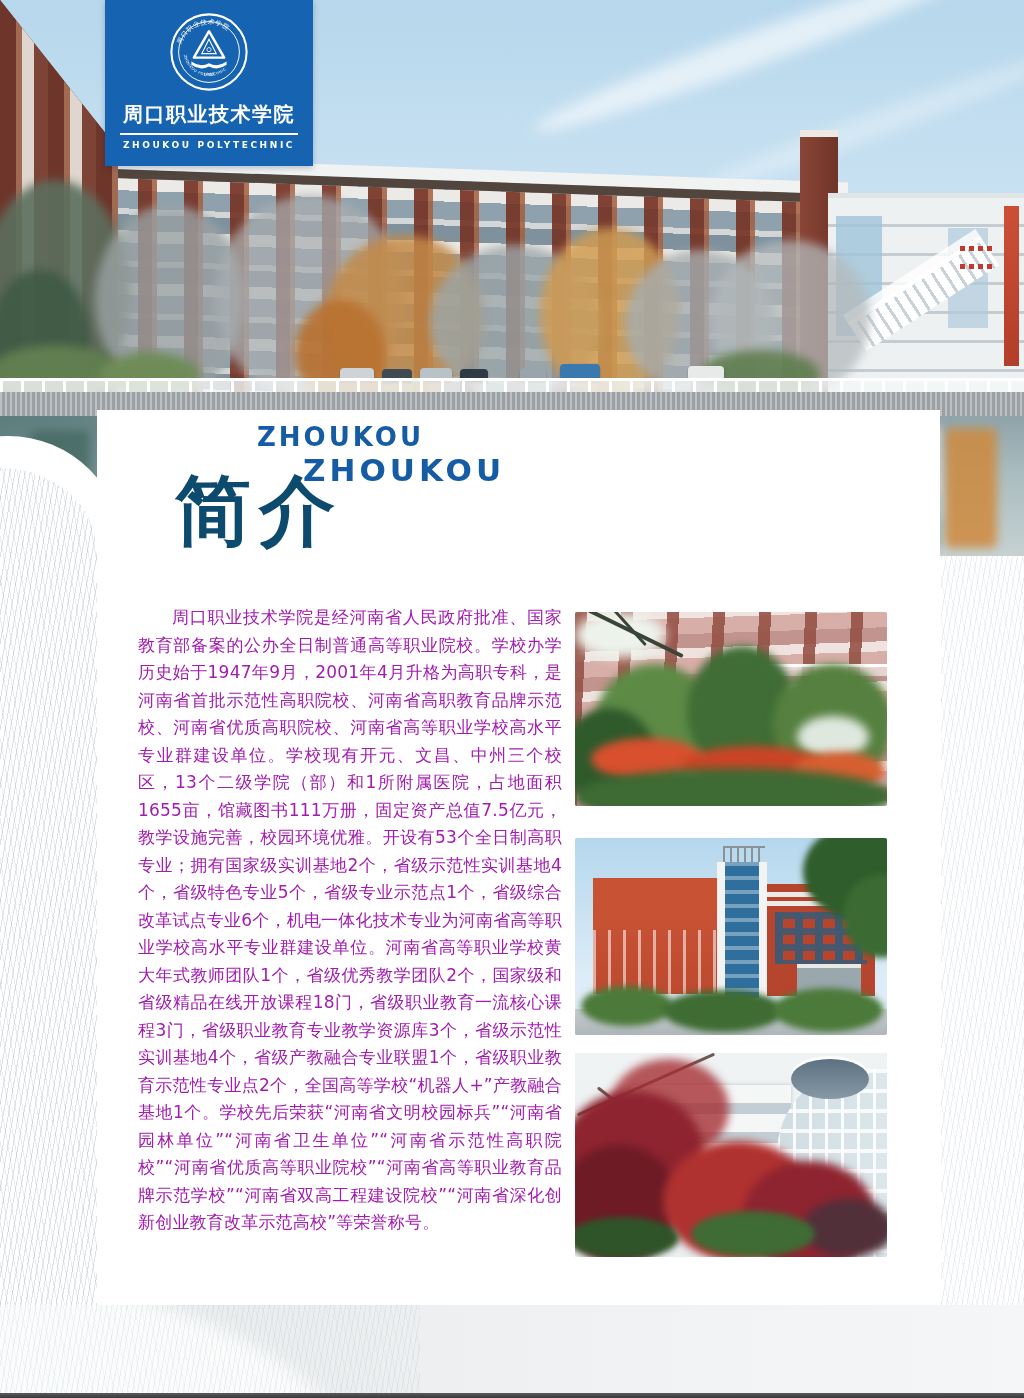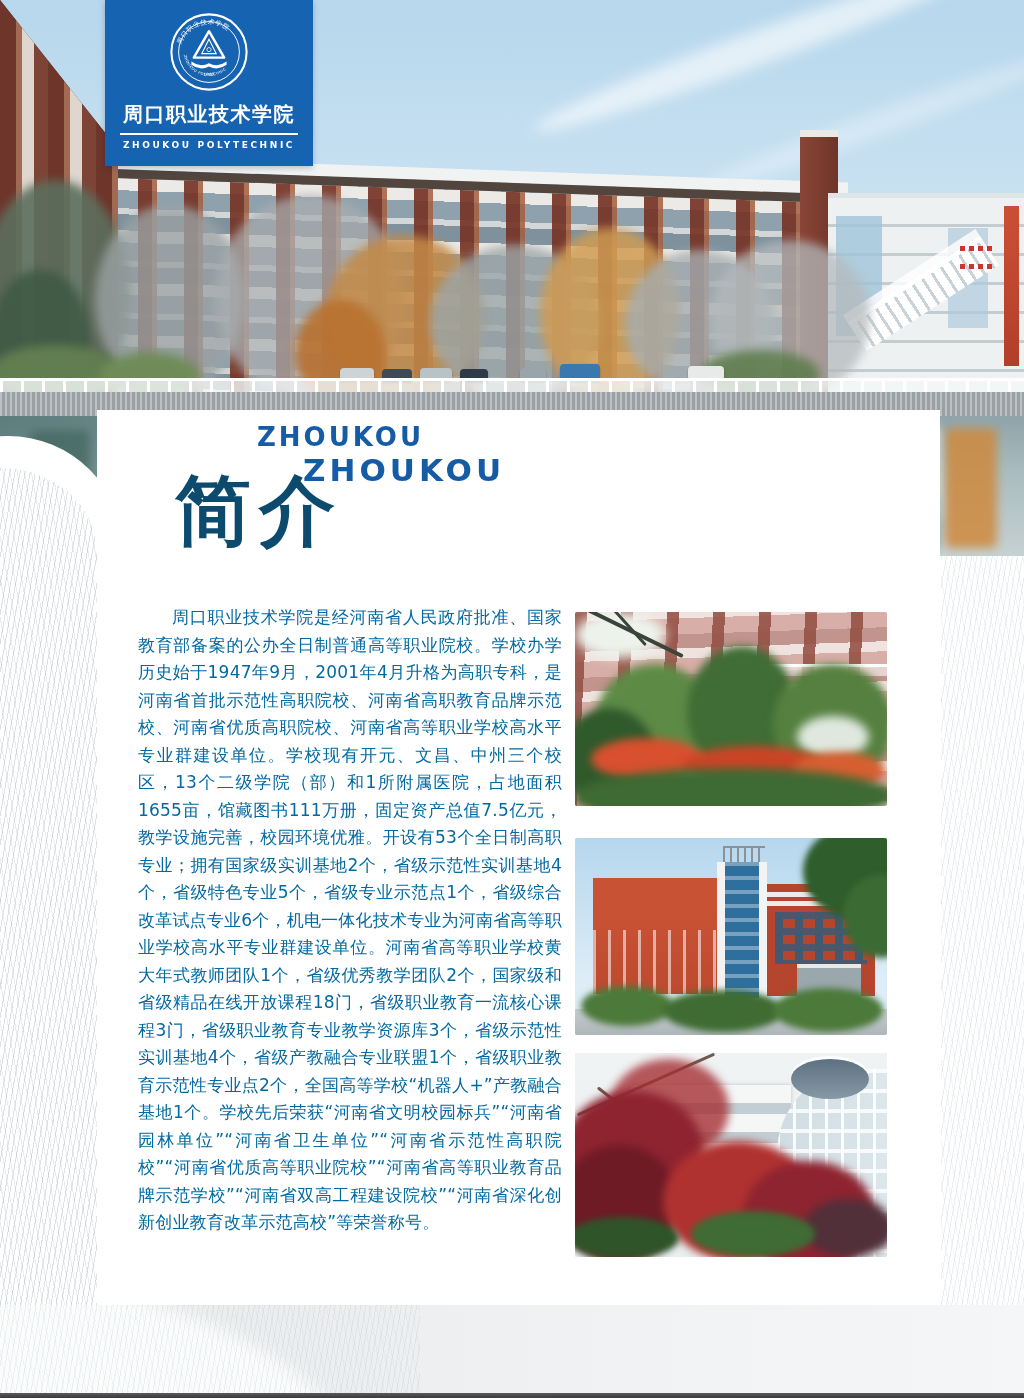--- a/index.html
+++ b/index.html
@@ -69,21 +69,21 @@
   .badge-en{color:#fff;font-size:9px;font-weight:700;letter-spacing:2.6px;margin-top:5px;white-space:nowrap;}
 
   
   .card{position:absolute;left:97px;top:410px;width:843px;height:895px;background:#fff;z-index:5;}
   .kicker1{position:absolute;left:160px;top:12px;font-size:26px;font-weight:800;letter-spacing:3px;color:#155ca4;}
   .kicker2{position:absolute;left:206px;top:42px;font-size:31px;font-weight:800;letter-spacing:4px;color:#155ca4;}
   .cn-title{position:absolute;left:61px;top:66px;display:flex;align-items:flex-end;}
   .title-light{font-size:55px;font-weight:600;color:#2f7fc0;letter-spacing:6px;line-height:1;}
   .title-bold{font-size:76px;font-weight:900;color:#0c4a6e;letter-spacing:8px;line-height:.92;margin-left:17px;}
   .article{position:absolute;left:41px;top:194px;width:424px;font-size:17px;line-height:27.5px;
-     letter-spacing:.2px;color:#0369a1;text-align:justify;text-indent:2em;font-weight:500;margin:0;}
+     letter-spacing:.2px;color:#a21caf;text-align:justify;text-indent:2em;font-weight:500;margin:0;}
 
   
   .ph{position:absolute;left:478px;width:312px;overflow:hidden;border-radius:2px;background:#dfe3e5;}
   .ph1{top:202px;height:194px;}
   .ph2{top:428px;height:197px;}
   .ph3{top:643px;height:204px;}
 
   .p1-bldg{position:absolute;inset:0;
      background:
        repeating-linear-gradient(93deg,rgba(150,82,70,.9) 0 12px,rgba(0,0,0,0) 12px 46px),

